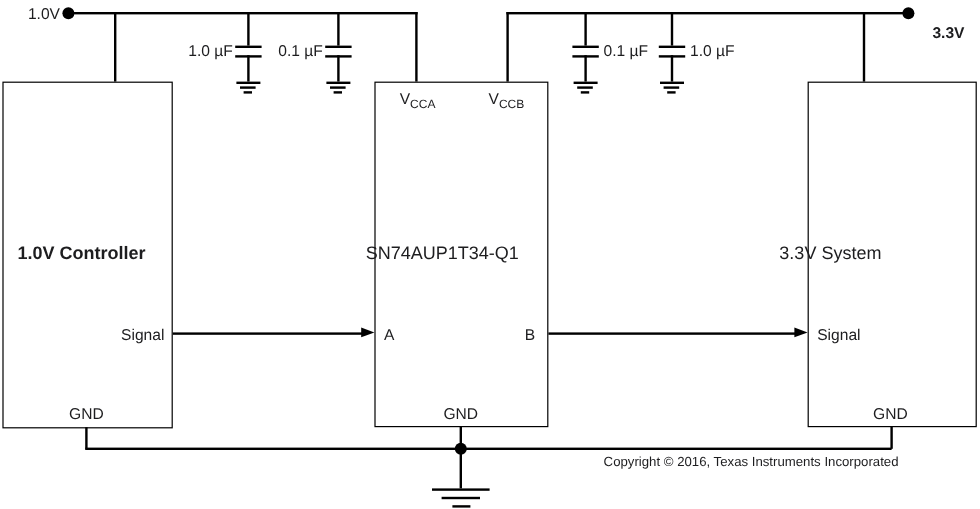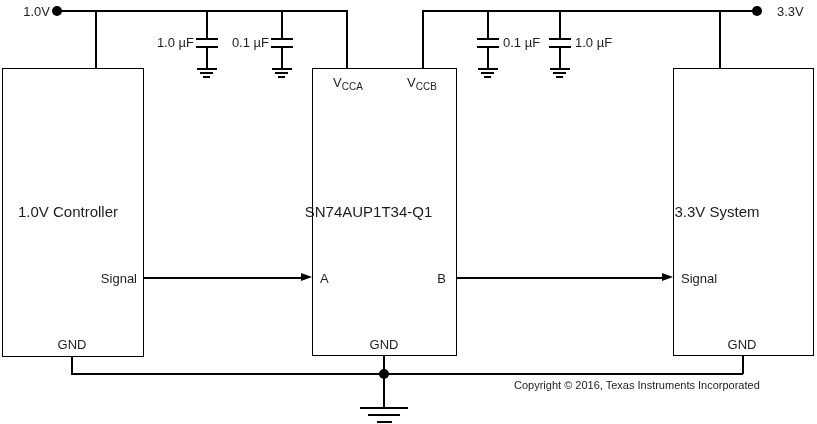--- a/index.html
+++ b/index.html
@@ -23,21 +23,21 @@
 </head>
 <body>
 
 <div id="stage">
 
   <div class="wh" style="left:57px;top:10px;width:291px;"></div>
   <div class="wh" style="left:422px;top:10px;width:336px;"></div>
   <div class="dot" style="left:52px;top:6px;"></div>
   <div class="dot" style="left:752px;top:6px;"></div>
   <span class="lbl rgt" style="left:10px;top:4px;width:40px;">1.0V</span>
-  <span class="lbl" style="left:777px;top:4px;">3.3V</span>
+  <span class="lbl" style="left:777px;top:20px;font-weight:bold;">3.3V</span>
 
   <div class="wv" style="left:95px;top:10px;height:59px;"></div>
   <div class="wv" style="left:346px;top:10px;height:59px;"></div>
   <div class="wv" style="left:422px;top:10px;height:59px;"></div>
   <div class="wv" style="left:719px;top:10px;height:59px;"></div>
 
   <div class="wv" style="left:206px;top:10px;height:28px;"></div>
   <div class="plate" style="left:196px;top:38px;"></div>
   <div class="plate" style="left:196px;top:46px;"></div>
   <div class="wv" style="left:206px;top:46px;height:22px;"></div>
@@ -73,23 +73,23 @@
   <div class="gline" style="left:556px;top:76px;width:7px;"></div>
   <span class="lbl" style="left:575px;top:35px;">1.0 µF</span>
 
   <div class="block" style="left:2px;top:68px;width:142px;height:289px;"></div>
   <div class="block" style="left:312px;top:68px;width:145px;height:288px;"></div>
   <div class="block" style="left:673px;top:68px;width:141px;height:288px;"></div>
 
   <span class="lbl ctr" style="left:362px;top:75px;width:120px;"><span>V</span><span class="sub">CCB</span></span>
   <span class="lbl ctr" style="left:288px;top:75px;width:120px;"><span>V</span><span class="sub">CCA</span></span>
 
-  <span class="ttl" style="left:2px;top:203px;width:132px;">1.0V Controller</span>
+  <span class="ttl" style="left:2px;top:203px;width:132px;font-weight:bold;">1.0V Controller</span>
   <span class="ttl" style="left:296px;top:203px;width:145px;">SN74AUP1T34-Q1</span>
-  <span class="ttl" style="left:660px;top:203px;width:114px;">3.3V System</span>
+  <span class="ttl" style="left:635px;top:203px;width:114px;">3.3V System</span>
 
   <span class="lbl rgt" style="left:57px;top:271px;width:80px;">Signal</span>
   <div class="wh" style="left:144px;top:277px;width:158px;"></div>
   <div class="arrow" style="left:301px;top:273px;"></div>
   <span class="lbl" style="left:320px;top:271px;">A</span>
   <span class="lbl rgt" style="left:406px;top:271px;width:40px;">B</span>
   <div class="wh" style="left:457px;top:277px;width:206px;"></div>
   <div class="arrow" style="left:662px;top:273px;"></div>
   <span class="lbl" style="left:681px;top:271px;">Signal</span>
 
@@ -101,15 +101,15 @@
   <div class="wv" style="left:383px;top:355px;height:19px;"></div>
   <div class="wv" style="left:742px;top:355px;height:19px;"></div>
   <div class="wh" style="left:71px;top:373px;width:672px;"></div>
   <div class="dot" style="left:379px;top:369px;"></div>
 
   <div class="wv" style="left:383px;top:373px;height:34px;"></div>
   <div class="gline" style="left:360px;top:407px;width:48px;"></div>
   <div class="gline" style="left:368px;top:414px;width:32px;"></div>
   <div class="gline" style="left:377px;top:421px;width:15px;"></div>
 
-  <span class="copy" style="left:514px;top:379px;">Copyright © 2016, Texas Instruments Incorporated</span>
+  <span class="copy" style="left:503px;top:379px;">Copyright © 2016, Texas Instruments Incorporated</span>
 
 </div>
 
 </body></html>

